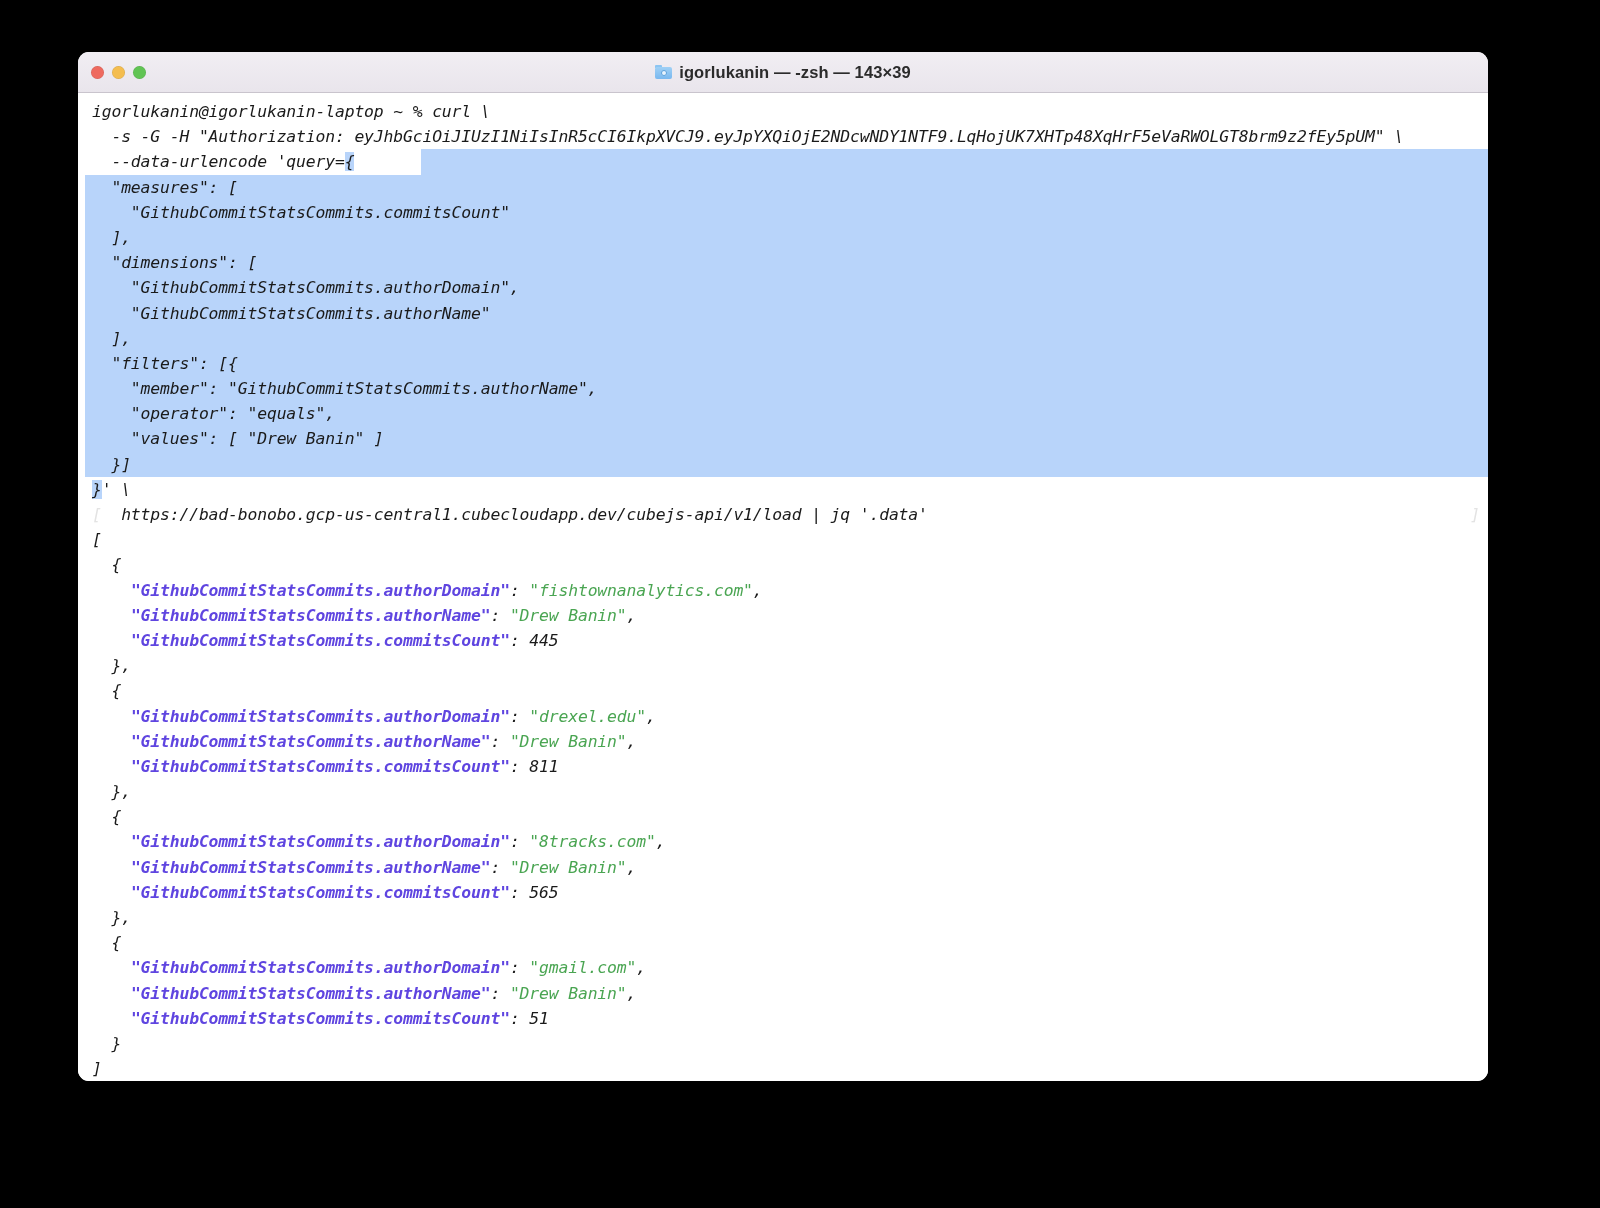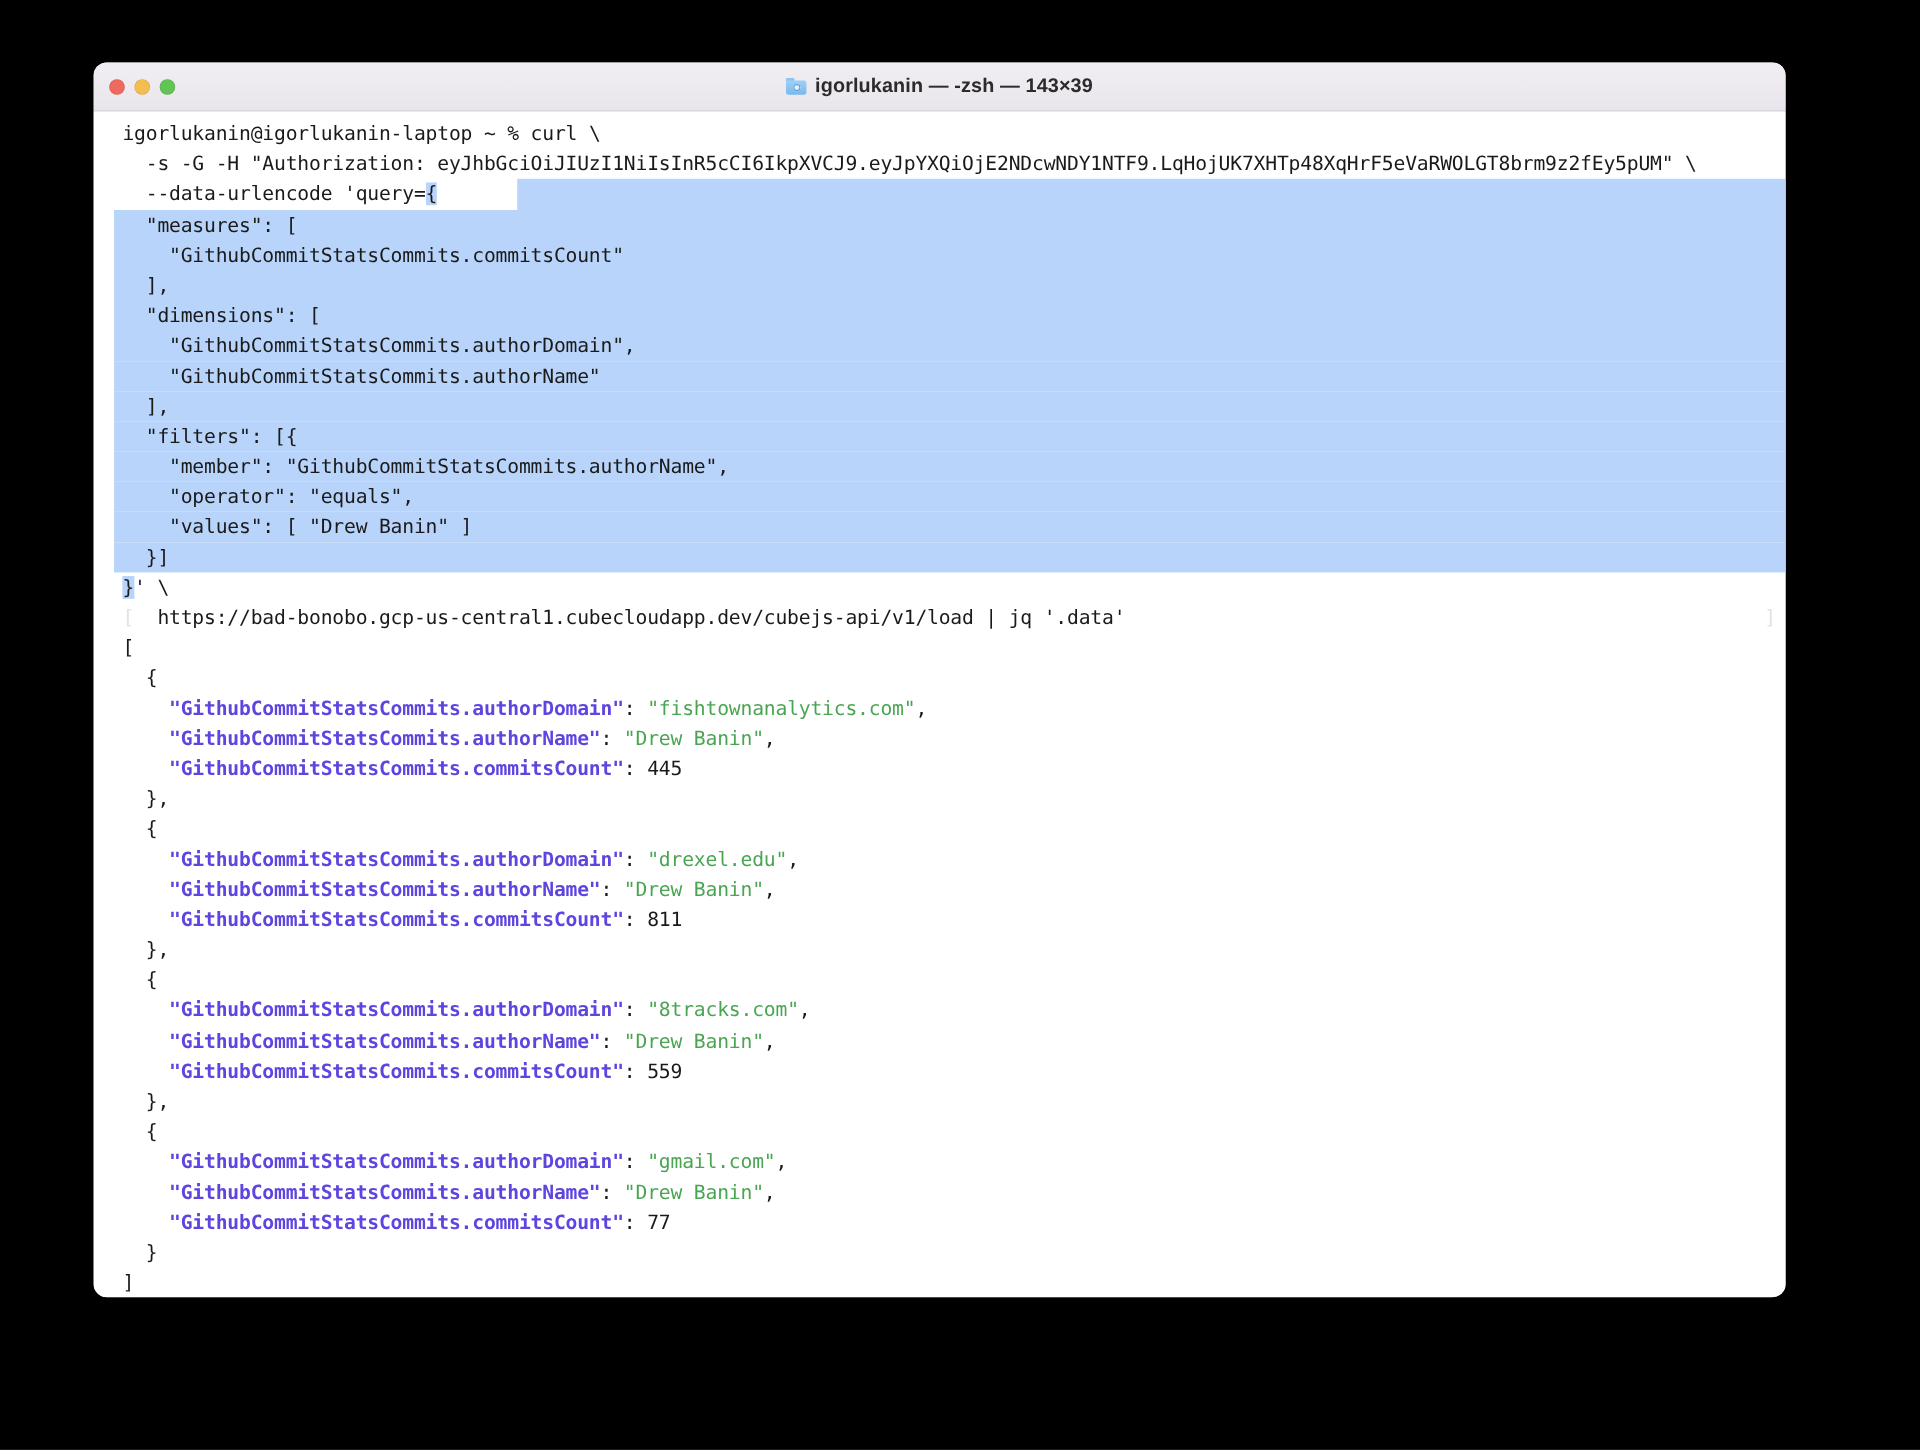--- a/index.html
+++ b/index.html
@@ -109,22 +109,23 @@
     color: #2b2b2b;
     letter-spacing: 0.1px;
     white-space: pre;
   }
 
   
   #terminal-body {
     flex: 1 1 auto;
     background: #ffffff;
     position: relative;
-    padding: 6px 0 0 17px;
+    padding: 6px 0 0 7px;
     overflow: hidden;
+    font-style: italic;
   }
 
   .line {
     position: relative;
     height: 25.2px;
     line-height: 25.2px;
     white-space: pre;
     font-family: "DejaVu Sans Mono", monospace;
     font-size: 16.4px;
     color: #1a1a1a;
@@ -225,26 +226,26 @@
 
       <div class="line"><span class="txt jq-punct">  {</span></div>
       <div class="line">    <span class="txt jq-key">"GithubCommitStatsCommits.authorDomain"</span><span class="txt jq-punct">: </span><span class="txt jq-str">"drexel.edu"</span><span class="txt jq-punct">,</span></div>
       <div class="line">    <span class="txt jq-key">"GithubCommitStatsCommits.authorName"</span><span class="txt jq-punct">: </span><span class="txt jq-str">"Drew Banin"</span><span class="txt jq-punct">,</span></div>
       <div class="line">    <span class="txt jq-key">"GithubCommitStatsCommits.commitsCount"</span><span class="txt jq-punct">: </span><span class="txt jq-num">811</span></div>
       <div class="line"><span class="txt jq-punct">  },</span></div>
 
       <div class="line"><span class="txt jq-punct">  {</span></div>
       <div class="line">    <span class="txt jq-key">"GithubCommitStatsCommits.authorDomain"</span><span class="txt jq-punct">: </span><span class="txt jq-str">"8tracks.com"</span><span class="txt jq-punct">,</span></div>
       <div class="line">    <span class="txt jq-key">"GithubCommitStatsCommits.authorName"</span><span class="txt jq-punct">: </span><span class="txt jq-str">"Drew Banin"</span><span class="txt jq-punct">,</span></div>
-      <div class="line">    <span class="txt jq-key">"GithubCommitStatsCommits.commitsCount"</span><span class="txt jq-punct">: </span><span class="txt jq-num">559</span></div>
+      <div class="line">    <span class="txt jq-key">"GithubCommitStatsCommits.commitsCount"</span><span class="txt jq-punct">: </span><span class="txt jq-num">565</span></div>
       <div class="line"><span class="txt jq-punct">  },</span></div>
 
       <div class="line"><span class="txt jq-punct">  {</span></div>
       <div class="line">    <span class="txt jq-key">"GithubCommitStatsCommits.authorDomain"</span><span class="txt jq-punct">: </span><span class="txt jq-str">"gmail.com"</span><span class="txt jq-punct">,</span></div>
       <div class="line">    <span class="txt jq-key">"GithubCommitStatsCommits.authorName"</span><span class="txt jq-punct">: </span><span class="txt jq-str">"Drew Banin"</span><span class="txt jq-punct">,</span></div>
-      <div class="line">    <span class="txt jq-key">"GithubCommitStatsCommits.commitsCount"</span><span class="txt jq-punct">: </span><span class="txt jq-num">77</span></div>
+      <div class="line">    <span class="txt jq-key">"GithubCommitStatsCommits.commitsCount"</span><span class="txt jq-punct">: </span><span class="txt jq-num">51</span></div>
       <div class="line"><span class="txt jq-punct">  }</span></div>
 
       <div class="line"><span class="txt jq-punct">]</span></div>
 
     </div>
   </div>
 </div>
 
 </body></html>

